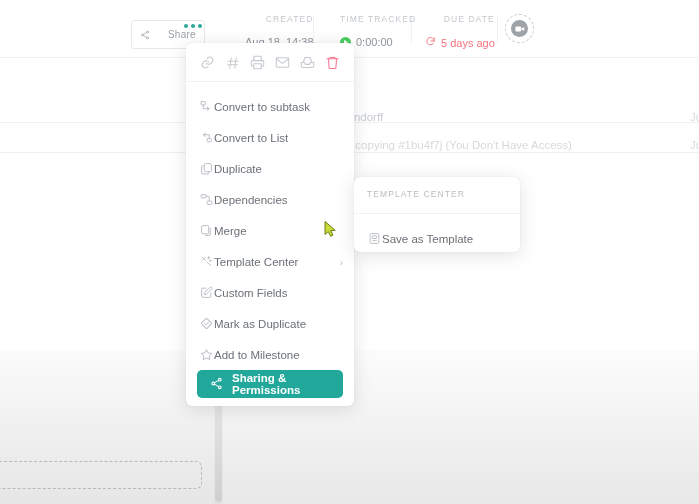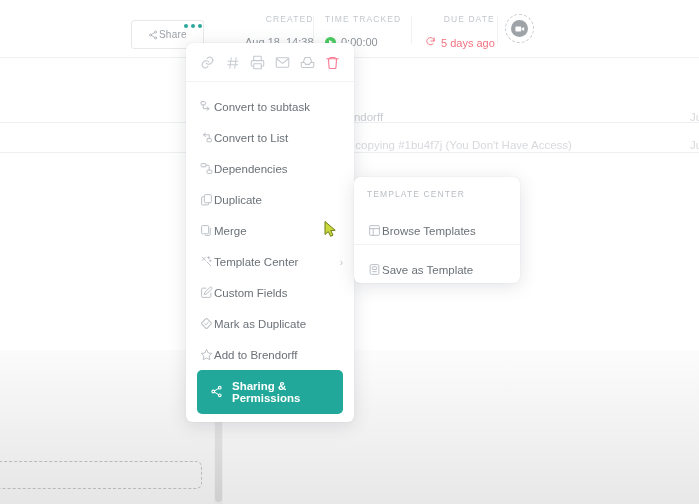--- a/index.html
+++ b/index.html
@@ -40,40 +40,40 @@
     background:linear-gradient(180deg,#f0f0f0 0%, #cfcfcf 100%);
     border-radius:4px;
   }
   .dashed-box{
     position:absolute; left:-12px; top:461px; width:214px; height:28px;
     border:1px dashed #b9b9b9; border-radius:6px; background:transparent;
   }
 
   
   .share-btn{
-    position:absolute; left:131px; top:20px; height:29px; padding:0 16px;
-    display:flex; align-items:center; gap:1px;
+    position:absolute; left:131px; top:20px; height:29px; padding:0 8px;
+    display:flex; align-items:center; gap:18px;
     border:1px solid #e6e8ea; border-radius:3px; background:#fff;
     font-size:10px; color:#9aa0a6; letter-spacing:.2px;
   }
   .share-btn svg{ display:block; }
   .dots{
     position:absolute; left:184px; top:24px; display:flex; gap:3px;
   }
   .dots i{ width:4px; height:4px; border-radius:50%; background:#2ea79b; display:block; }
 
   .meta{ position:absolute; top:14px; display:block; }
   .meta .lbl{
     font-size:8.5px; letter-spacing:1.1px; color:#c3c8cd; text-transform:uppercase;
     font-family:"Liberation Sans", sans-serif;
     text-align:right;
   }
   .meta .val{ font-size:11px; color:#8e949b; margin-top:12px; display:flex; align-items:center; gap:5px; }
   .meta.created{ left:245px; }
-  .meta.tracked{ left:325px; }
+  .meta.tracked{ left:340px; }
   .meta.due{ left:425px; }
   .meta.due .val{ color:#f3727f; }
   .vsep{ position:absolute; top:16px; width:1px; height:28px; background:#f0f1f3; }
   .vsep.s1{ left:313px; }
   .vsep.s2{ left:411px; }
   .vsep.s3{ left:497px; }
   .play-dot{
     width:11px; height:11px; border-radius:50%; background:#49cc5e;
     display:inline-flex; align-items:center; justify-content:center;
   }
@@ -119,21 +119,21 @@
   .mi{
     display:flex; align-items:flex-end; gap:1px;
     height:23px; padding:0 13px; margin-top:8px;
     font-size:11.5px; color:#6b7177; white-space:nowrap; position:relative;
   }
   .mi:first-of-type{ margin-top:9px; }
   .mi .mic{ width:14px;height:14px; display:flex;align-items:center;justify-content:center; color:#b9bdc3; flex:0 0 14px;}
   .mi .chev{ position:absolute; right:11px; color:#c2c6cb; font-size:10px; }
 
   .share-cta{
-    margin:9px 11px 0 11px; height:44px; border-radius:5px; background:#21a89b;
+    margin:9px 11px 0 11px; height:28px; border-radius:5px; background:#21a89b;
     display:flex; align-items:center; gap:9px; padding-left:13px;
     color:#fff; font-size:11.5px; font-weight:bold;
   }
   .share-cta .mic{ color:#fff; }
 
   
   .submenu{
     position:absolute; left:354px; top:177px; width:166px;
     background:#fff; border-radius:6px;
     box-shadow:0 3px 18px rgba(60,70,90,.15), 0 0 1px rgba(60,70,90,.2);
@@ -295,36 +295,36 @@
             <path d="M17 14V7H7"></path>
             <polyline points="10,4 6,7 10,10"></polyline>
         </svg>
       </span>
       <span>Convert to List</span>
     </div>
 
     <div class="mi">
       <span class="mic">
         <svg width="13" height="13" viewBox="0 0 24 24" fill="none" stroke="currentColor" stroke-width="1.8" stroke-linejoin="round">
+          <rect x="8" y="3" width="13" height="15" rx="2"></rect>
+            <path d="M16 18v2a2 2 0 0 1-2 2H5a2 2 0 0 1-2-2V9a2 2 0 0 1 2-2h2"></path>
+        </svg>
+      </span>
+      <span>Duplicate</span>
+    </div>
+
+    <div class="mi">
+      <span class="mic">
+        <svg width="13" height="13" viewBox="0 0 24 24" fill="none" stroke="currentColor" stroke-width="1.8" stroke-linejoin="round">
           <rect x="2" y="3" width="9" height="6" rx="1.5"></rect>
             <rect x="13" y="15" width="9" height="6" rx="1.5"></rect>
           <path d="M11 6h4a2 2 0 0 1 2 2v7"></path>
         </svg>
       </span>
       <span>Dependencies</span>
-    </div>
-
-    <div class="mi">
-      <span class="mic">
-        <svg width="13" height="13" viewBox="0 0 24 24" fill="none" stroke="currentColor" stroke-width="1.8" stroke-linejoin="round">
-          <rect x="8" y="3" width="13" height="15" rx="2"></rect>
-            <path d="M16 18v2a2 2 0 0 1-2 2H5a2 2 0 0 1-2-2V9a2 2 0 0 1 2-2h2"></path>
-        </svg>
-      </span>
-      <span>Duplicate</span>
     </div>
 
 
     <div class="mi">
       <span class="mic">
         <svg width="13" height="13" viewBox="0 0 24 24" fill="none" stroke="currentColor" stroke-width="1.8" stroke-linejoin="round">
           <rect x="3" y="3" width="13" height="15" rx="1.5"></rect>
             <path d="M19 7v12a2 2 0 0 1-2 2H9"></path>
         </svg>
       </span>
@@ -363,50 +363,40 @@
       </span>
       <span>Mark as Duplicate</span>
     </div>
 
     <div class="mi">
       <span class="mic">
         <svg width="13" height="13" viewBox="0 0 24 24" fill="none" stroke="currentColor" stroke-width="1.8" stroke-linejoin="round">
           <polygon points="12,2.8 15,9.2 21.8,10 16.9,14.8 18.2,21.5 12,18.3 5.8,21.5 7.1,14.8 2.2,10 9,9.2"></polygon>
         </svg>
       </span>
-      <span>Add to Brendorff</span>
+      <span>Add to Milestone</span>
     </div>
 
     <div class="share-cta">
       <span class="mic">
         <svg width="13" height="13" viewBox="0 0 24 24" fill="none" stroke="#ffffff" stroke-width="2" stroke-linecap="round">
           <circle cx="18" cy="5" r="2.5"></circle>
             <circle cx="6" cy="12" r="2.5"></circle>
             <circle cx="18" cy="19" r="2.5"></circle>
           <line x1="8.2" y1="10.8" x2="15.8" y2="6.2"></line>
             <line x1="8.2" y1="13.2" x2="15.8" y2="17.8"></line>
         </svg>
       </span>
       <span>Sharing &amp; Permissions</span>
     </div>
   </div>
 
   <div class="submenu">
     <div class="sub-title">TEMPLATE CENTER</div>
 
-    <div class="mi">
-      <span class="mic">
-        <svg width="13" height="13" viewBox="0 0 24 24" fill="none" stroke="currentColor" stroke-width="1.8" stroke-linejoin="round">
-          <rect x="3" y="3" width="18" height="18" rx="2"></rect>
-            <line x1="3" y1="8.5" x2="21" y2="8.5"></line>
-            <line x1="9.5" y1="8.5" x2="9.5" y2="21"></line>
-        </svg>
-      </span>
-      <span>Browse Templates</span>
-    </div>
 
     <div class="sub-sep"></div>
 
     <div class="mi">
       <span class="mic">
         <svg width="13" height="13" viewBox="0 0 24 24" fill="none" stroke="currentColor" stroke-width="1.8" stroke-linejoin="round">
           <rect x="4" y="3" width="16" height="18" rx="2"></rect>
             <rect x="8" y="7" width="8" height="5" rx="1"></rect>
             <line x1="8" y1="16" x2="16" y2="16"></line>
         </svg>

